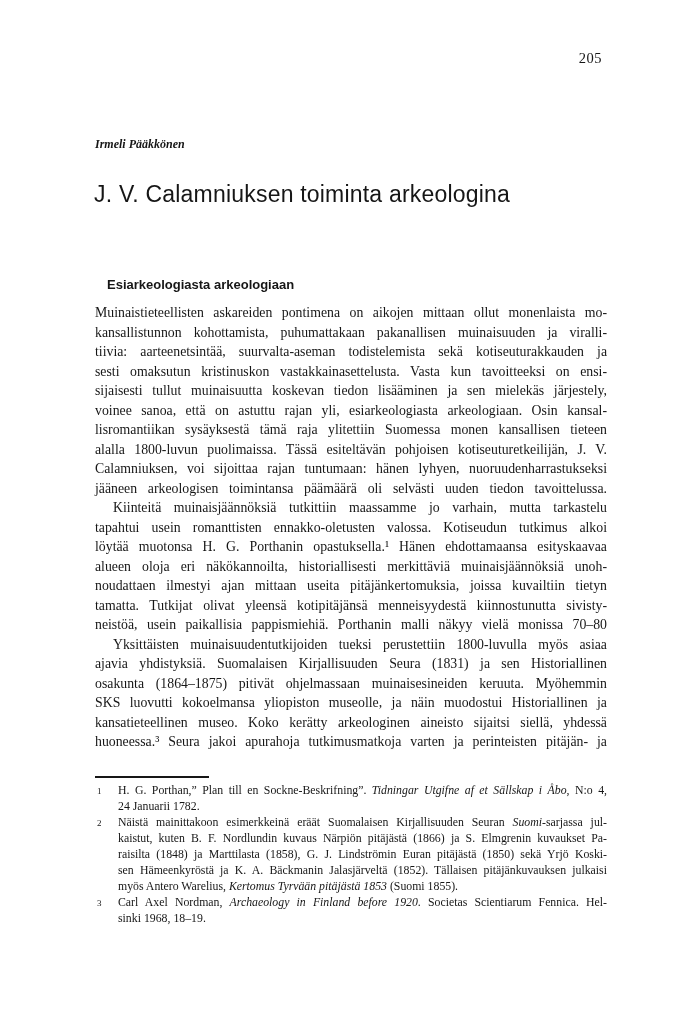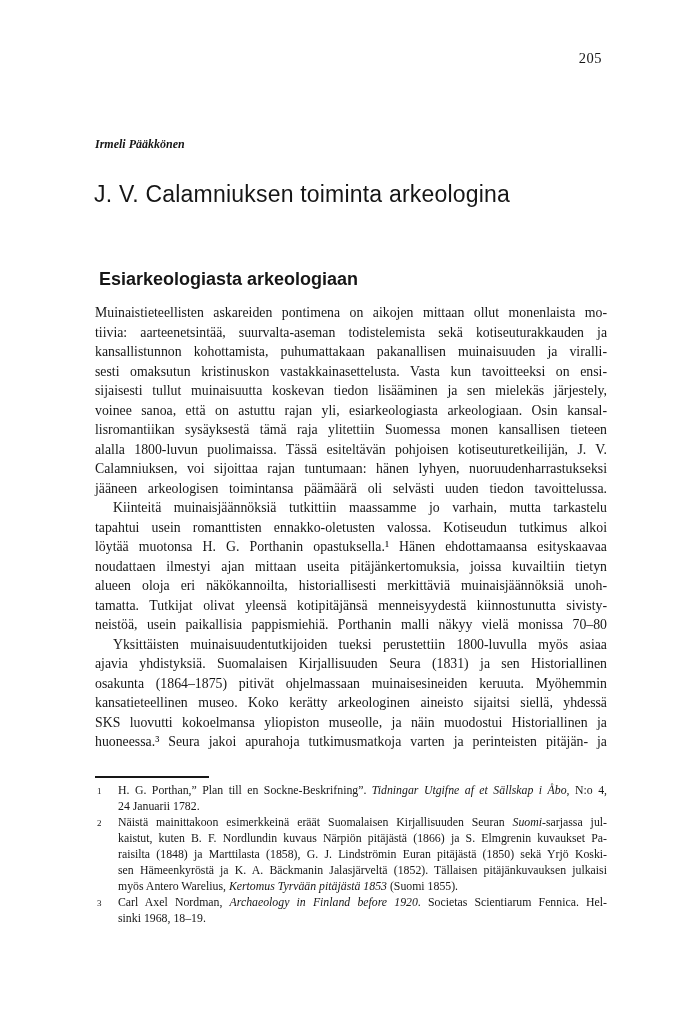--- a/index.html
+++ b/index.html
@@ -21,23 +21,23 @@
     position: absolute; left: 95px; top: 137px;
     font-size: 12px; font-weight: bold; font-style: italic;
   }
   .title {
     position: absolute; left: 94px; top: 181px; margin: 0;
     font-family: "Liberation Sans", sans-serif;
     font-weight: normal; font-size: 23px; letter-spacing: 0.2px;
     white-space: nowrap;
   }
   .heading {
-    position: absolute; left: 95px; top: 265px; margin: 4px;
+    position: absolute; left: 95px; top: 265px; margin: 12px;
     font-family: "Liberation Sans", sans-serif;
-    font-weight: bold; font-size: 18px;
+    font-weight: bold; font-size: 13px;
     white-space: nowrap;
   }
   .body-text {
     position: absolute; left: 95px; top: 303px; width: 512px;
     font-size: 13.8px; line-height: 19.5px;
   }
   .para { margin: 0; }
   .para.indent .line:first-child { text-indent: 18px; }
 
   .line { text-align: justify; text-align-last: justify; }
@@ -67,45 +67,45 @@
 
   <div class="author">Irmeli Pääkkönen</div>
 
   <h1 class="title">J. V. Calamniuksen toiminta arkeologina</h1>
 
   <h2 class="heading">Esiarkeologiasta arkeologiaan</h2>
 
   <div class="body-text">
     <div class="para">
         <div class="line">Muinaistieteellisten askareiden pontimena on aikojen mittaan ollut monenlaista mo-</div>
+        <div class="line">kansallistunnon kohottamista, puhumattakaan pakanallisen muinaisuuden ja viralli-</div>
         <div class="line">tiivia: aarteenetsintää, suurvalta-aseman todistelemista sekä kotiseuturakkauden ja</div>
-        <div class="line">kansallistunnon kohottamista, puhumattakaan pakanallisen muinaisuuden ja viralli-</div>
         <div class="line">sesti omaksutun kristinuskon vastakkainasettelusta. Vasta kun tavoitteeksi on ensi-</div>
         <div class="line">sijaisesti tullut muinaisuutta koskevan tiedon lisääminen ja sen mielekäs järjestely,</div>
         <div class="line">voinee sanoa, että on astuttu rajan yli, esiarkeologiasta arkeologiaan. Osin kansal-</div>
         <div class="line">lisromantiikan sysäyksestä tämä raja ylitettiin Suomessa monen kansallisen tieteen</div>
         <div class="line">alalla 1800-luvun puolimaissa. Tässä esiteltävän pohjoisen kotiseuturetkeilijän, J. V.</div>
         <div class="line">Calamniuksen, voi sijoittaa rajan tuntumaan: hänen lyhyen, nuoruudenharrastukseksi</div>
         <div class="line">jääneen arkeologisen toimintansa päämäärä oli selvästi uuden tiedon tavoittelussa.</div>
       </div>
     <div class="para indent">
         <div class="line">Kiinteitä muinaisjäännöksiä tutkittiin maassamme jo varhain, mutta tarkastelu</div>
         <div class="line">tapahtui usein romanttisten ennakko-oletusten valossa. Kotiseudun tutkimus alkoi</div>
         <div class="line">löytää muotonsa H. G. Porthanin opastuksella.¹ Hänen ehdottamaansa esityskaavaa</div>
+        <div class="line">alueen oloja eri näkökannoilta, historiallisesti merkittäviä muinaisjäännöksiä unoh-</div>
         <div class="line">noudattaen ilmestyi ajan mittaan useita pitäjänkertomuksia, joissa kuvailtiin tietyn</div>
-        <div class="line">alueen oloja eri näkökannoilta, historiallisesti merkittäviä muinaisjäännöksiä unoh-</div>
         <div class="line">tamatta. Tutkijat olivat yleensä kotipitäjänsä menneisyydestä kiinnostunutta sivisty-</div>
         <div class="line">neistöä, usein paikallisia pappismiehiä. Porthanin malli näkyy vielä monissa 70–80</div>
       </div>
     <div class="para indent">
         <div class="line">Yksittäisten muinaisuudentutkijoiden tueksi perustettiin 1800-luvulla myös asiaa</div>
         <div class="line">ajavia yhdistyksiä. Suomalaisen Kirjallisuuden Seura (1831) ja sen Historiallinen</div>
         <div class="line">osakunta (1864–1875) pitivät ohjelmassaan muinaisesineiden keruuta. Myöhemmin</div>
+        <div class="line">SKS luovutti kokoelmansa yliopiston museolle, ja näin muodostui Historiallinen ja</div>
         <div class="line">kansatieteellinen museo. Koko kerätty arkeologinen aineisto sijaitsi siellä, yhdessä</div>
-        <div class="line">SKS luovutti kokoelmansa yliopiston museolle, ja näin muodostui Historiallinen ja</div>
         <div class="line">huoneessa.³ Seura jakoi apurahoja tutkimusmatkoja varten ja perinteisten pitäjän- ja</div>
       </div>
   </div>
 
   <div class="fn-rule"></div>
 
   <div class="footnotes">
     <div class="fn">
       <span class="marker">1</span>
       <div class="fn-text">

